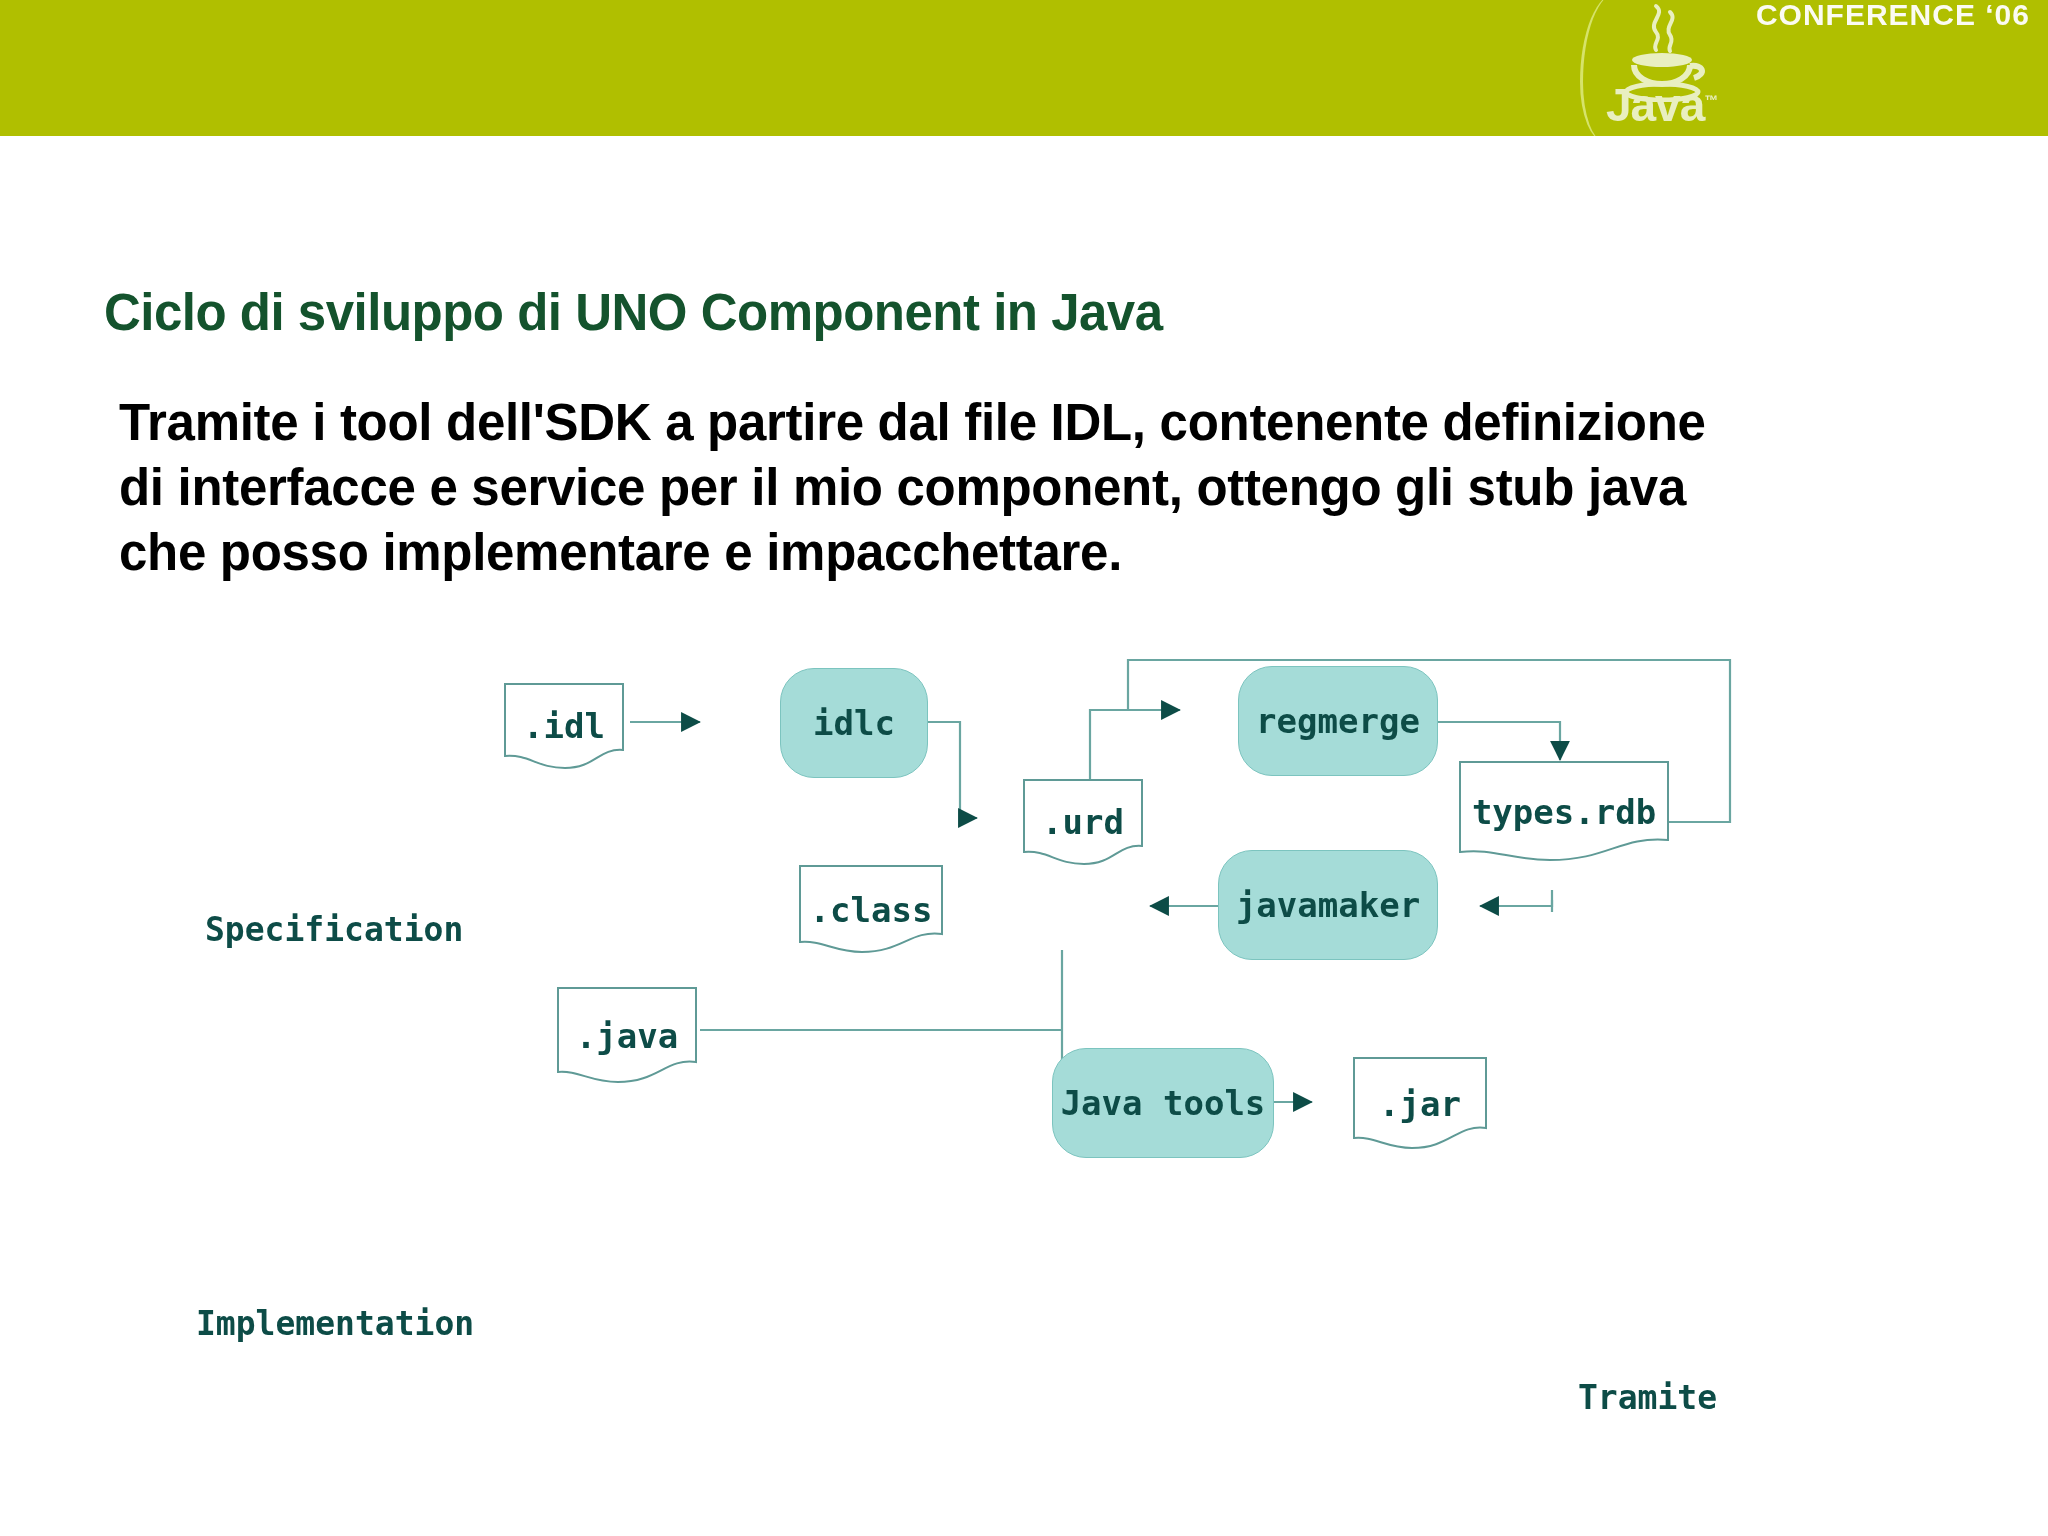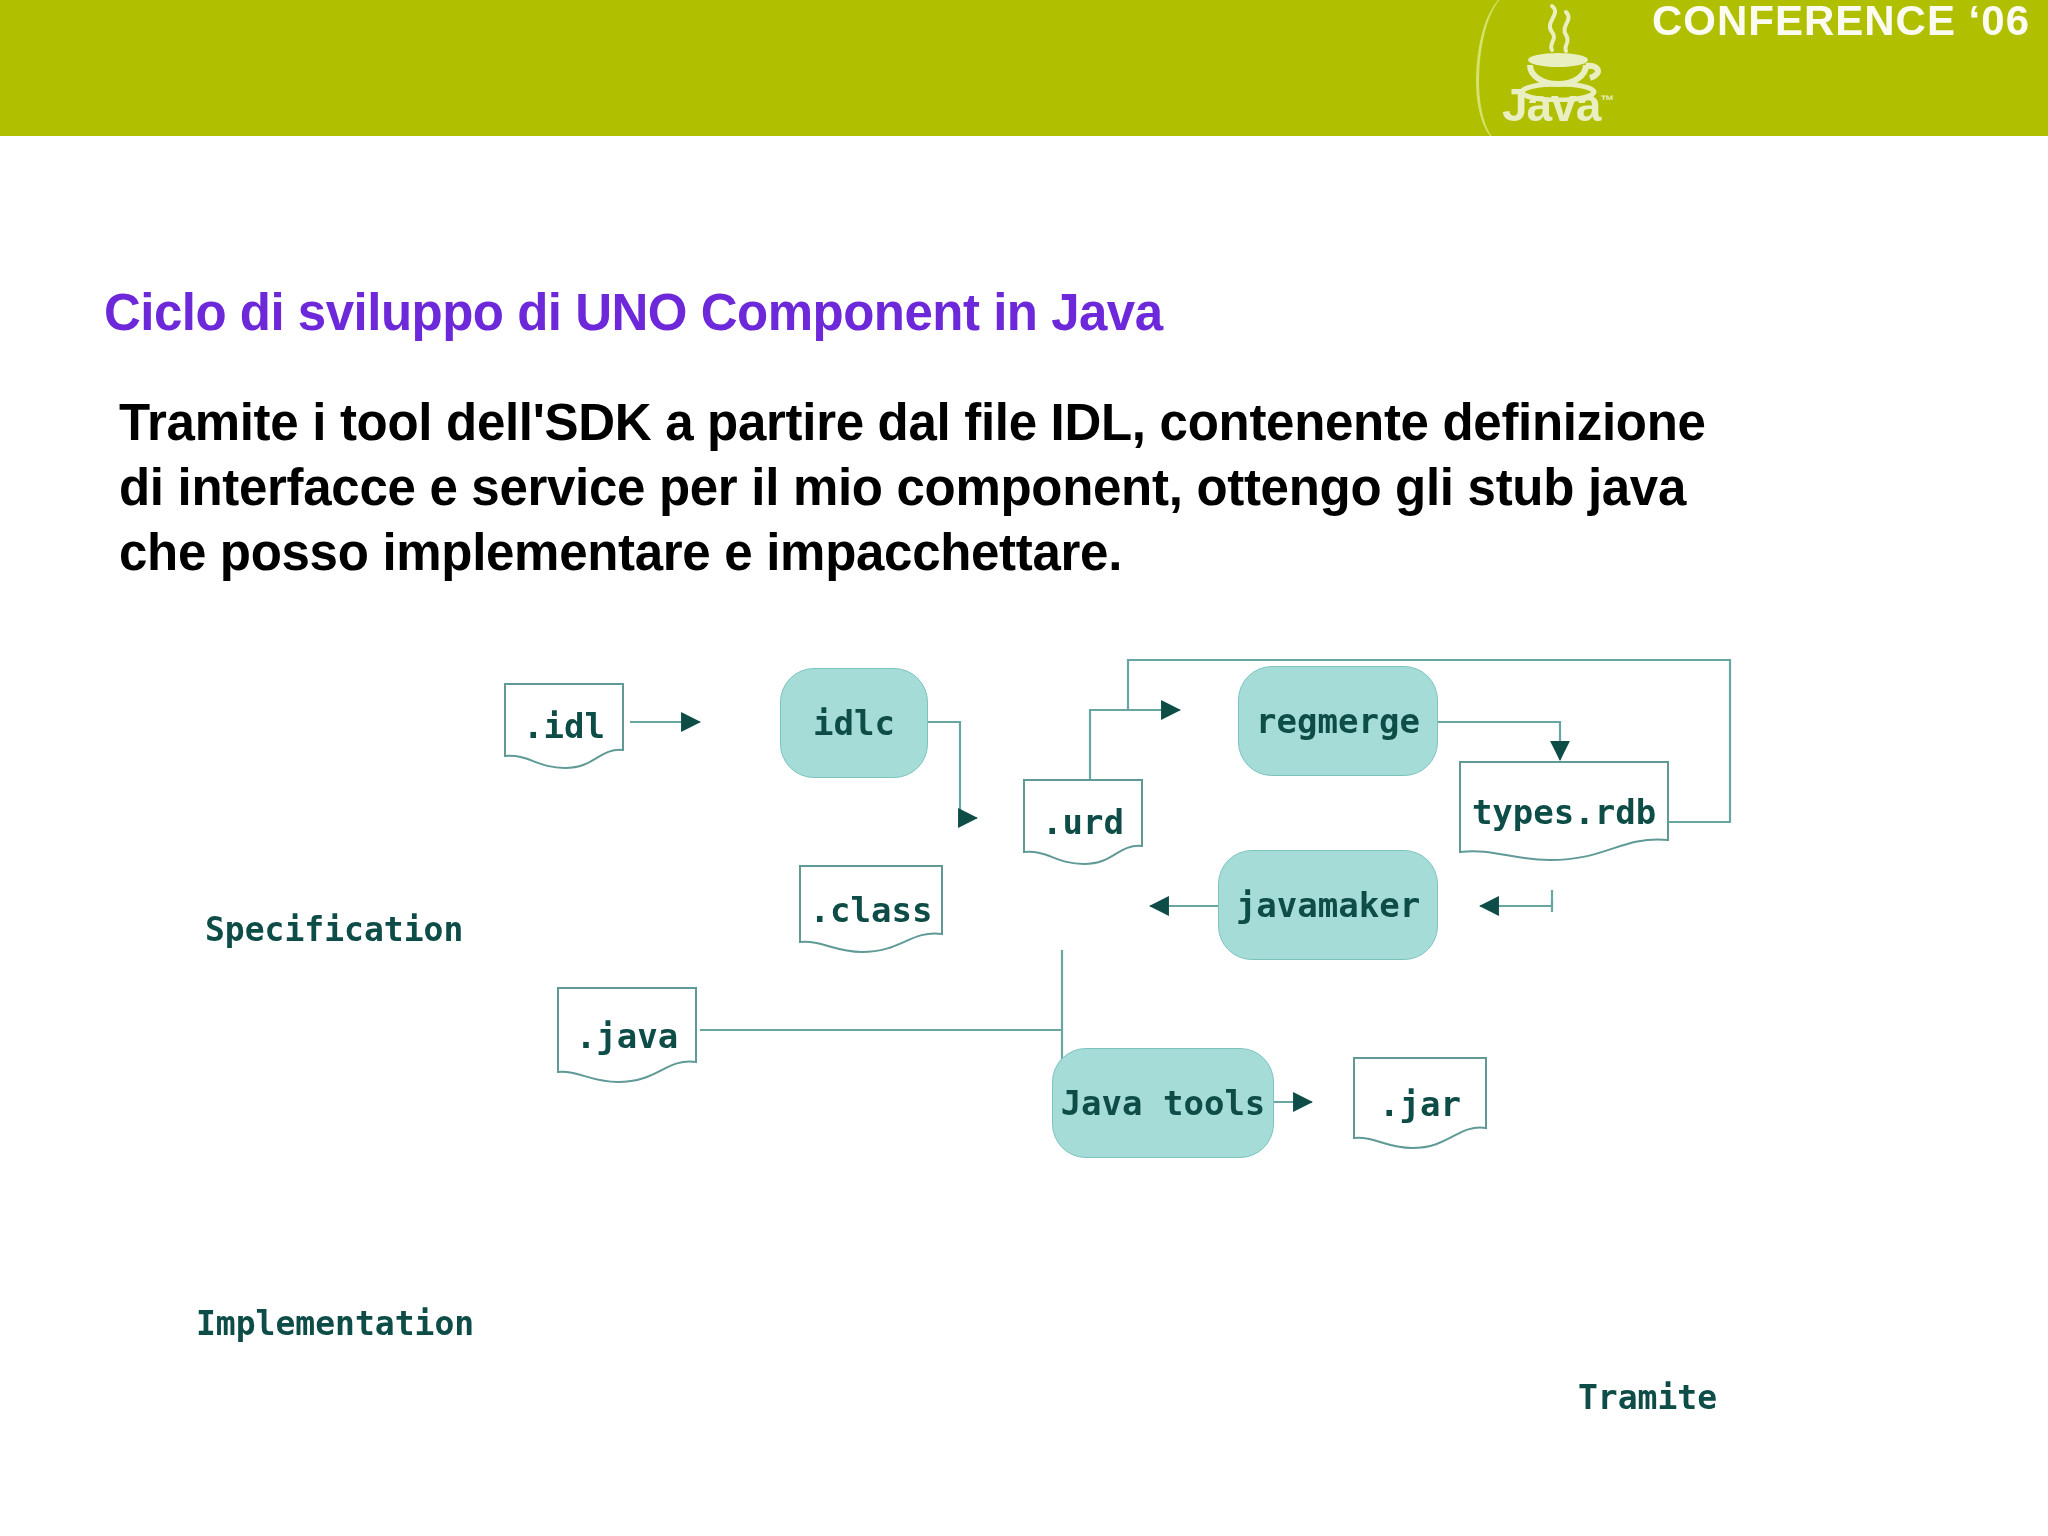--- a/index.html
+++ b/index.html
@@ -59,37 +59,37 @@
     letter-spacing: -1px;
     line-height: 1;
     font-family: "Liberation Sans", sans-serif;
   }
   .java-tm {
     font-size: 14px;
     vertical-align: super;
   }
   #conference-text {
     color: #fbfbf2;
-    font-size: 42px;
+    font-size: 30px;
     font-weight: bold;
     letter-spacing: 1px;
     line-height: 1;
     padding-bottom: 12px;
     white-space: nowrap;
     font-family: "Liberation Sans", sans-serif;
   }
 
   
   #slide-title {
     position: absolute;
     left: 104px;
     top: 283px;
     font-size: 51px;
     font-weight: bold;
-    color: #6d28d9;
+    color: #14532d;
     letter-spacing: -0.5px;
     white-space: nowrap;
   }
 
   
   #slide-body {
     position: absolute;
     left: 100px;
     top: 390px;
     width: 1880px;

